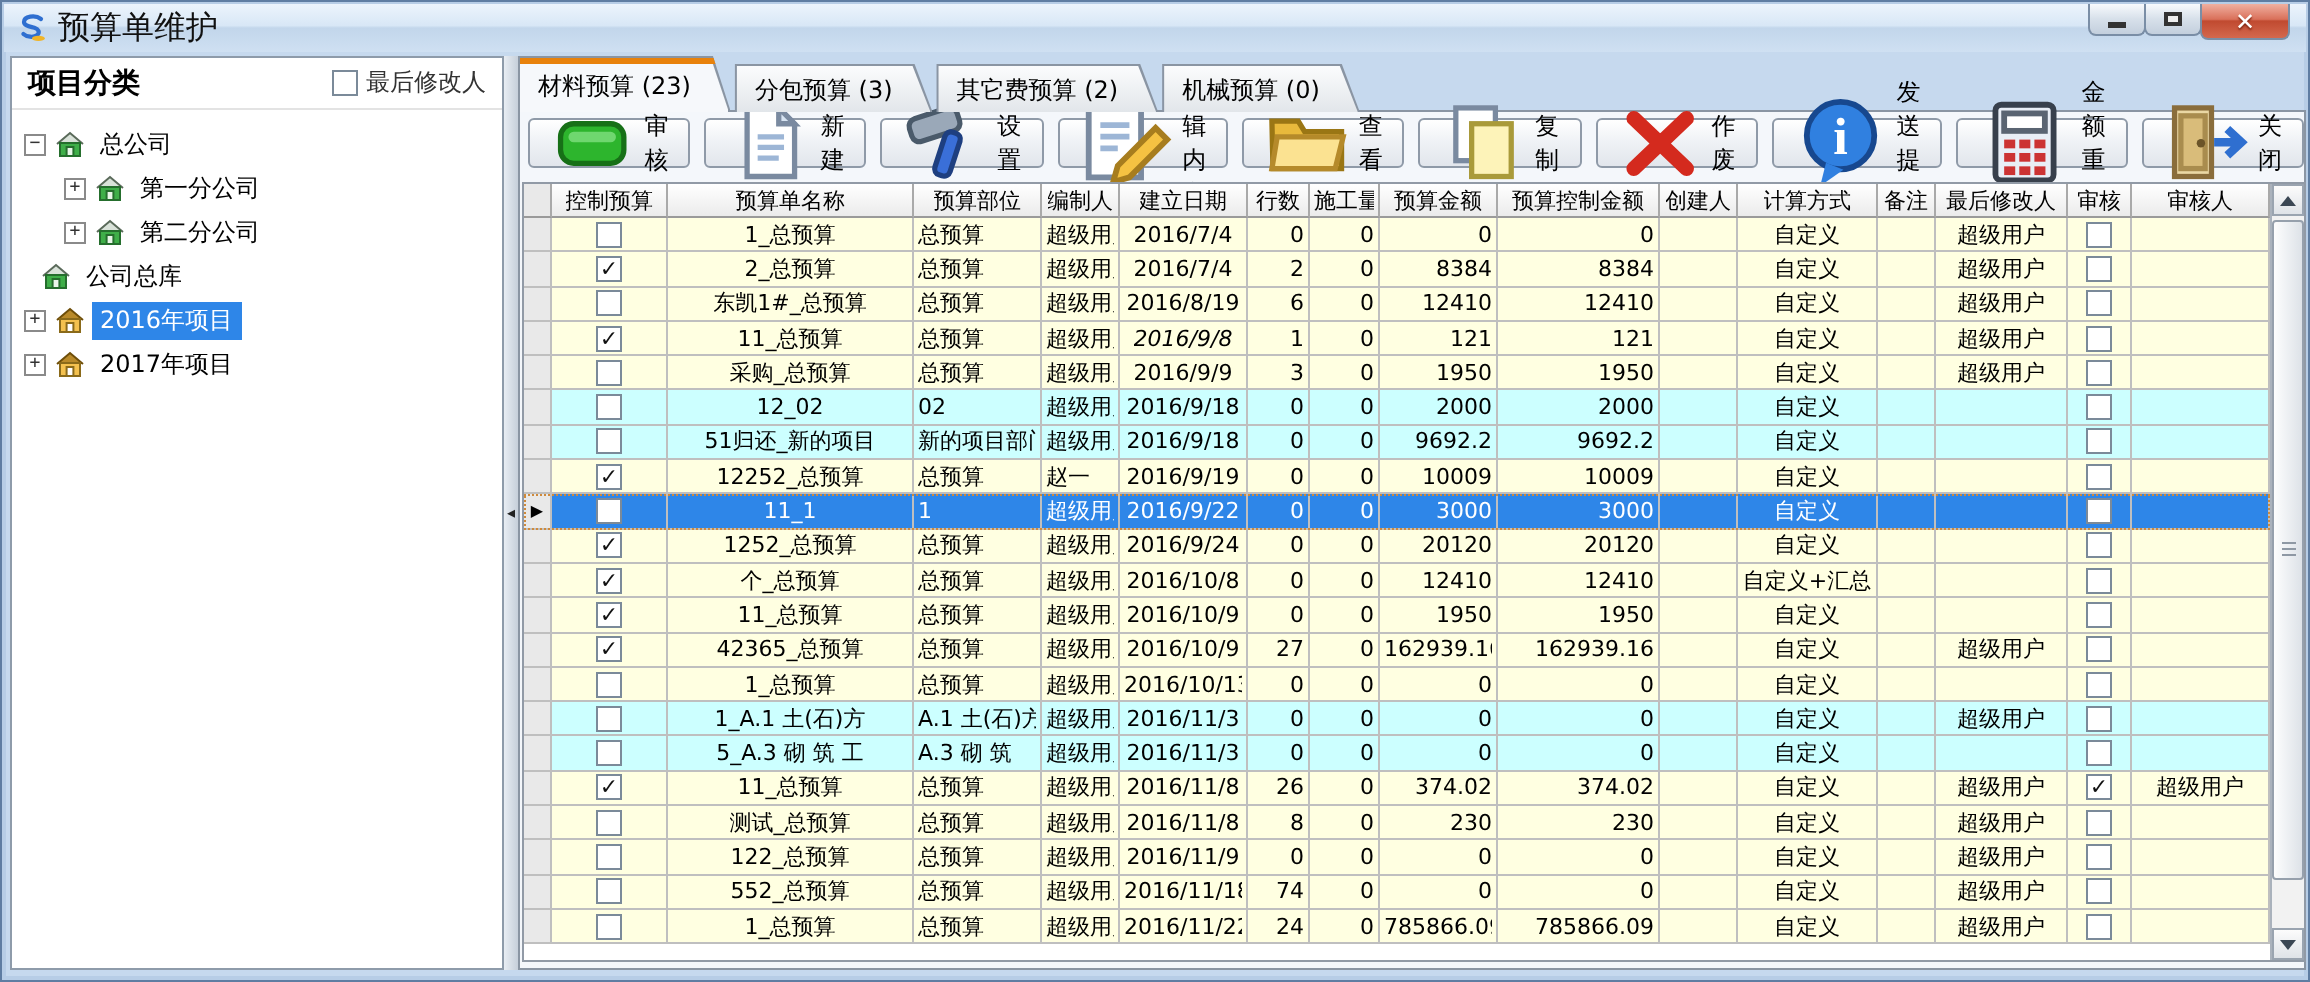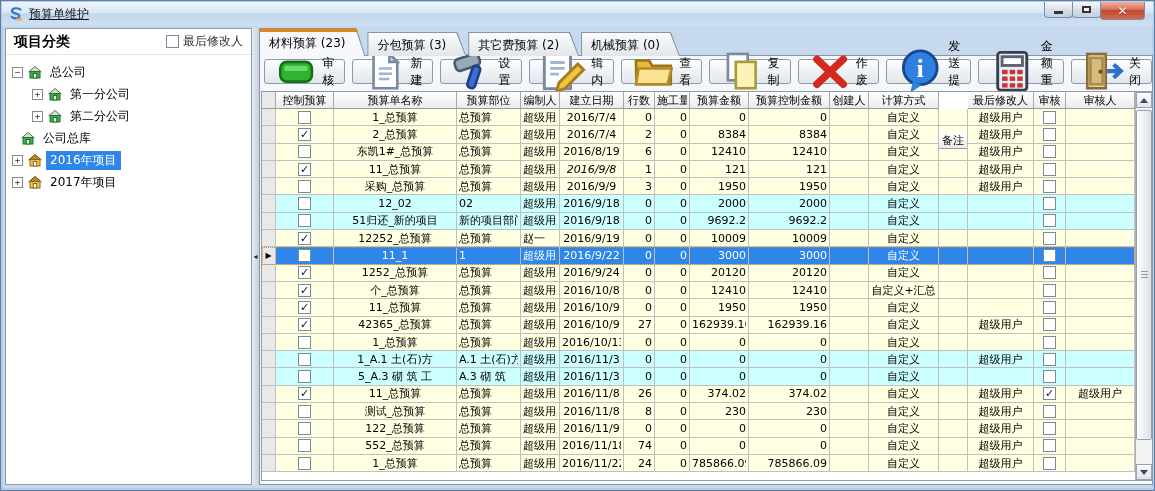--- a/index.html
+++ b/index.html
@@ -8,21 +8,21 @@
 
   .window { position:relative; width:1155px; height:491px;
     background:#c6d9ee; border:1px solid #5f7da2;
     box-shadow: inset 0 0 0 2px #b7cde6; }
 
   
   .titlebar { position:absolute; top:1px; left:1px; right:1px; height:24px;
     background:linear-gradient(180deg,#ecf4fc 0%,#d8e7f6 45%,#c2d6eb 50%,#cfe0f2 100%);
     display:flex; align-items:center; padding-left:6px; }
   .titlebar .app-ico { width:16px; height:16px; margin-right:5px; }
-  .title-text { color:#111; font-size:12px;text-decoration:underline; }
+  .title-text { color:#111; font-size:16px; }
   .win-controls { position:absolute; top:0; right:8px; display:flex; }
   .wbtn { height:16px; width:29px; border:1px solid #7a8ea6; border-top:none;
     border-radius:0 0 4px 4px; background:linear-gradient(#f7fafd,#d7e0ea 50%,#c3cfdd);
     display:flex; align-items:center; justify-content:center; cursor:default; margin-left:-1px; }
   .wbtn.close { width:45px; height:18px;
     background:linear-gradient(#f0b0a0,#d9705a 45%,#c04a30 50%,#d4684e); }
   .glyph-min { width:9px; height:3px; background:#333; margin-top:6px; }
   .glyph-max { width:9px; height:7px; border:2px solid #333; background:#eee; }
   .glyph-x { color:#fff; font-weight:bold; font-size:12px; text-shadow:0 1px 1px #7d2713; }
 
@@ -385,21 +385,21 @@
               </div>
               <div class="gcell center" style="width: 81px;">
                 <span>预算控制金额</span>
               </div>
               <div class="gcell center" style="width: 39px;">
                 <span>创建人</span>
               </div>
               <div class="gcell center" style="width: 70px;">
                 <span>计算方式</span>
               </div>
-              <div class="gcell center" style="width: 29px; margin-top: 40px;">
+              <div class="gcell center" style="width: 29px;">
                 <span>备注</span>
               </div>
               <div class="gcell center" style="width: 66px;">
                 <span>最后修改人</span>
               </div>
               <div class="gcell center" style="width: 32px;">
                 <span>审核</span>
               </div>
               <div class="gcell center" style="width: 69px;">
                 <span>审核人</span>

